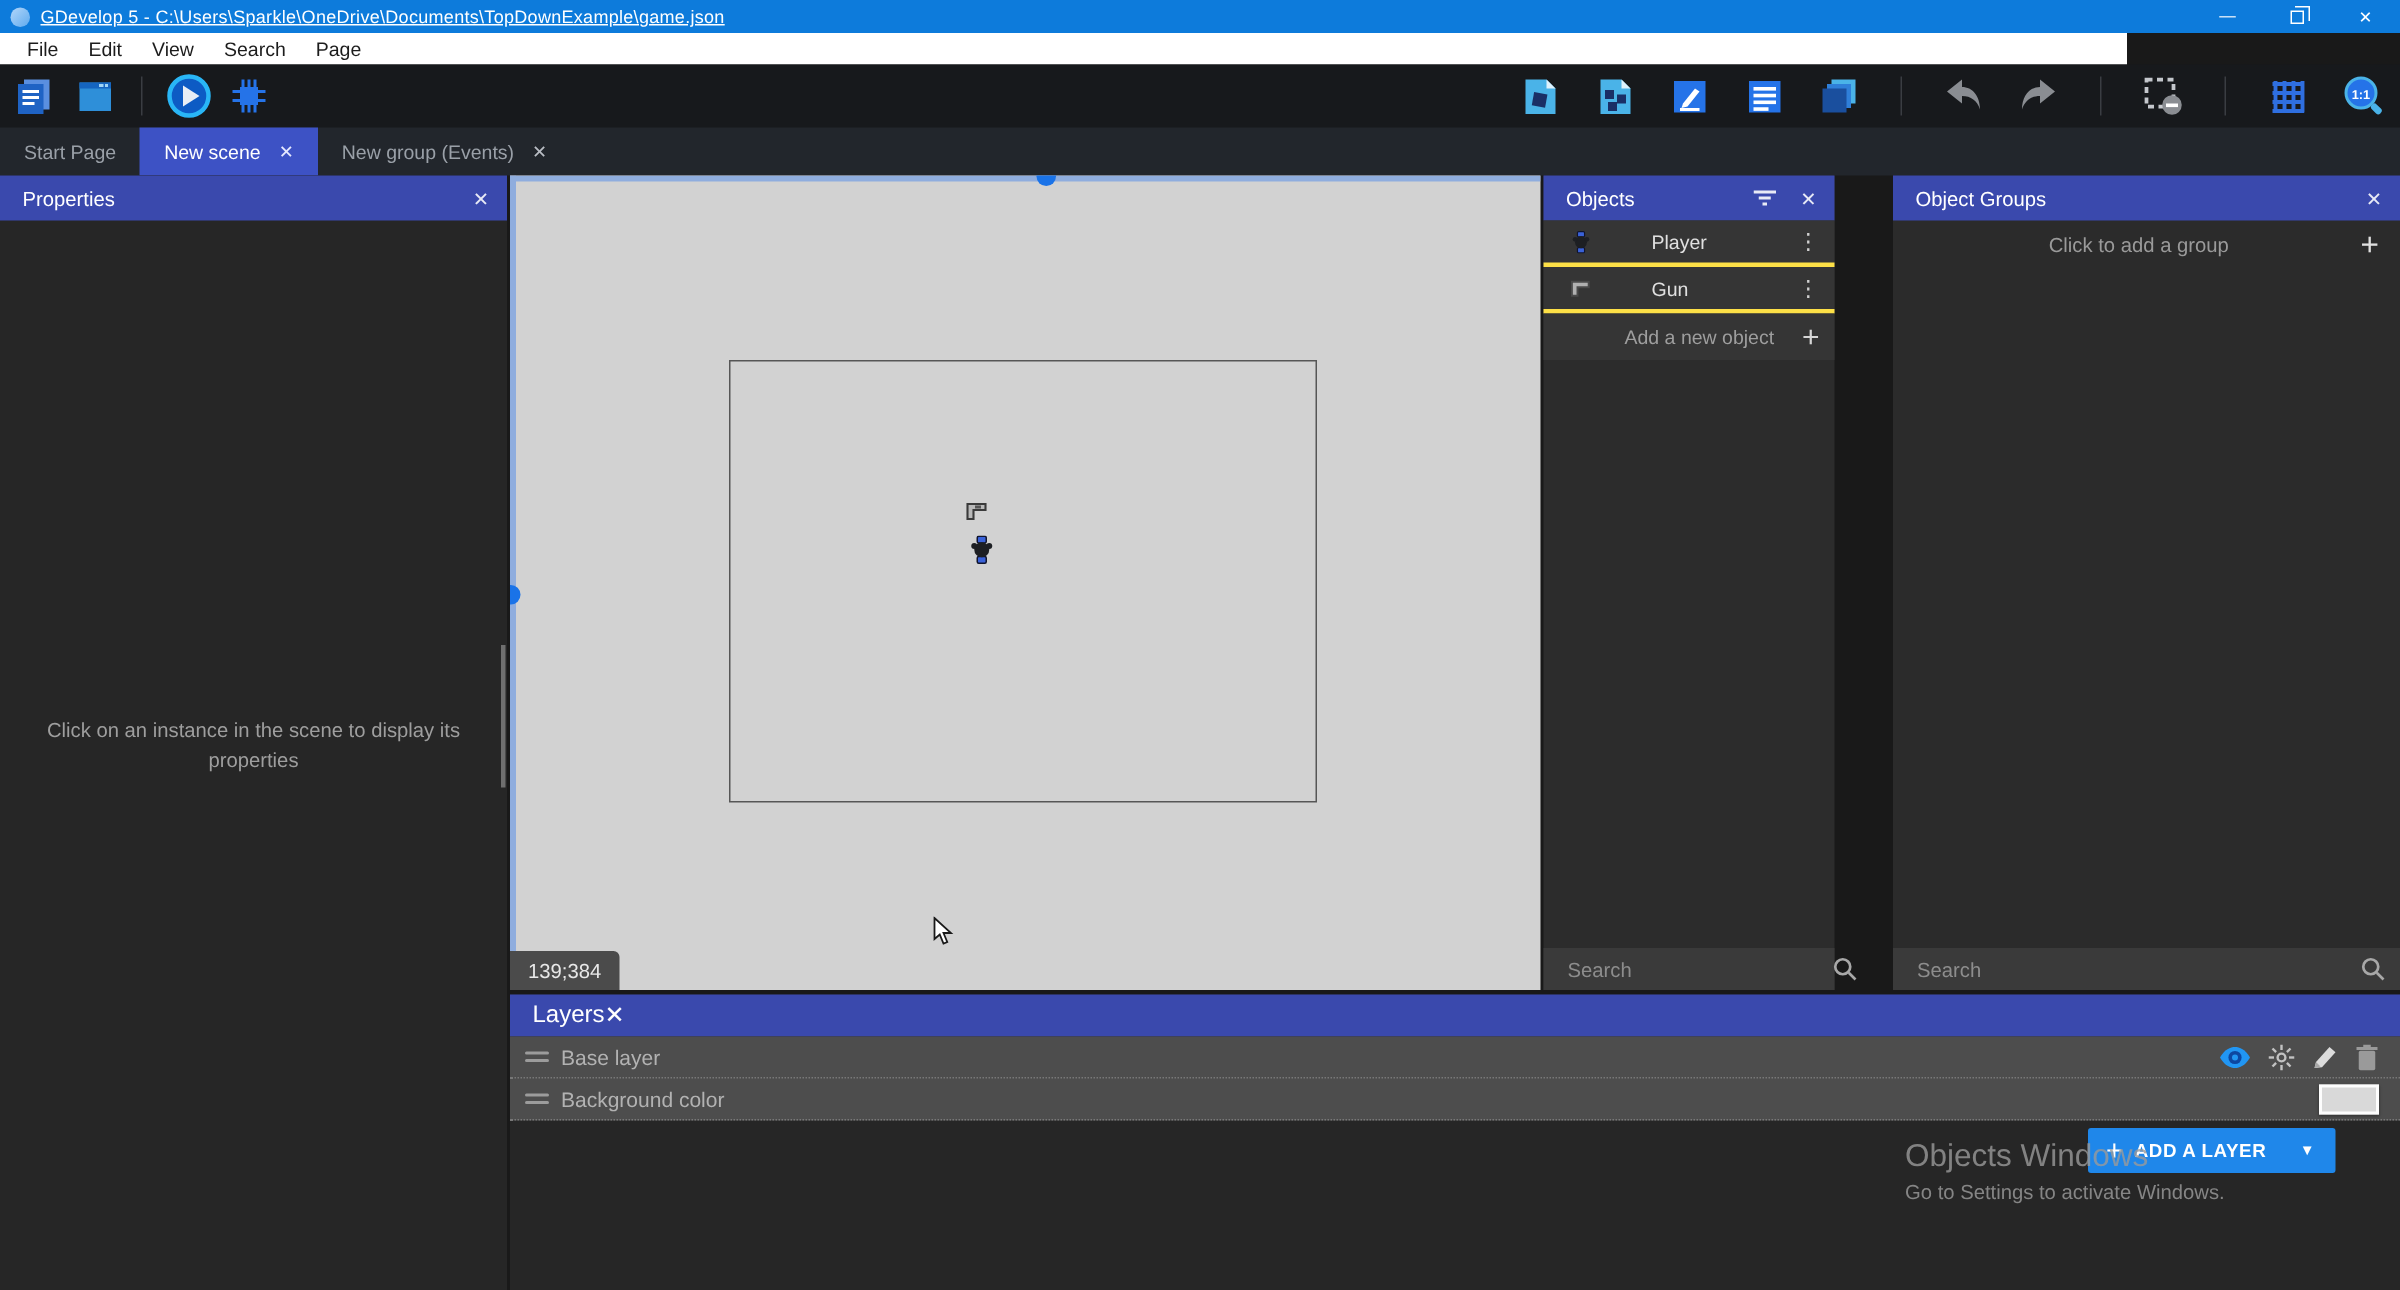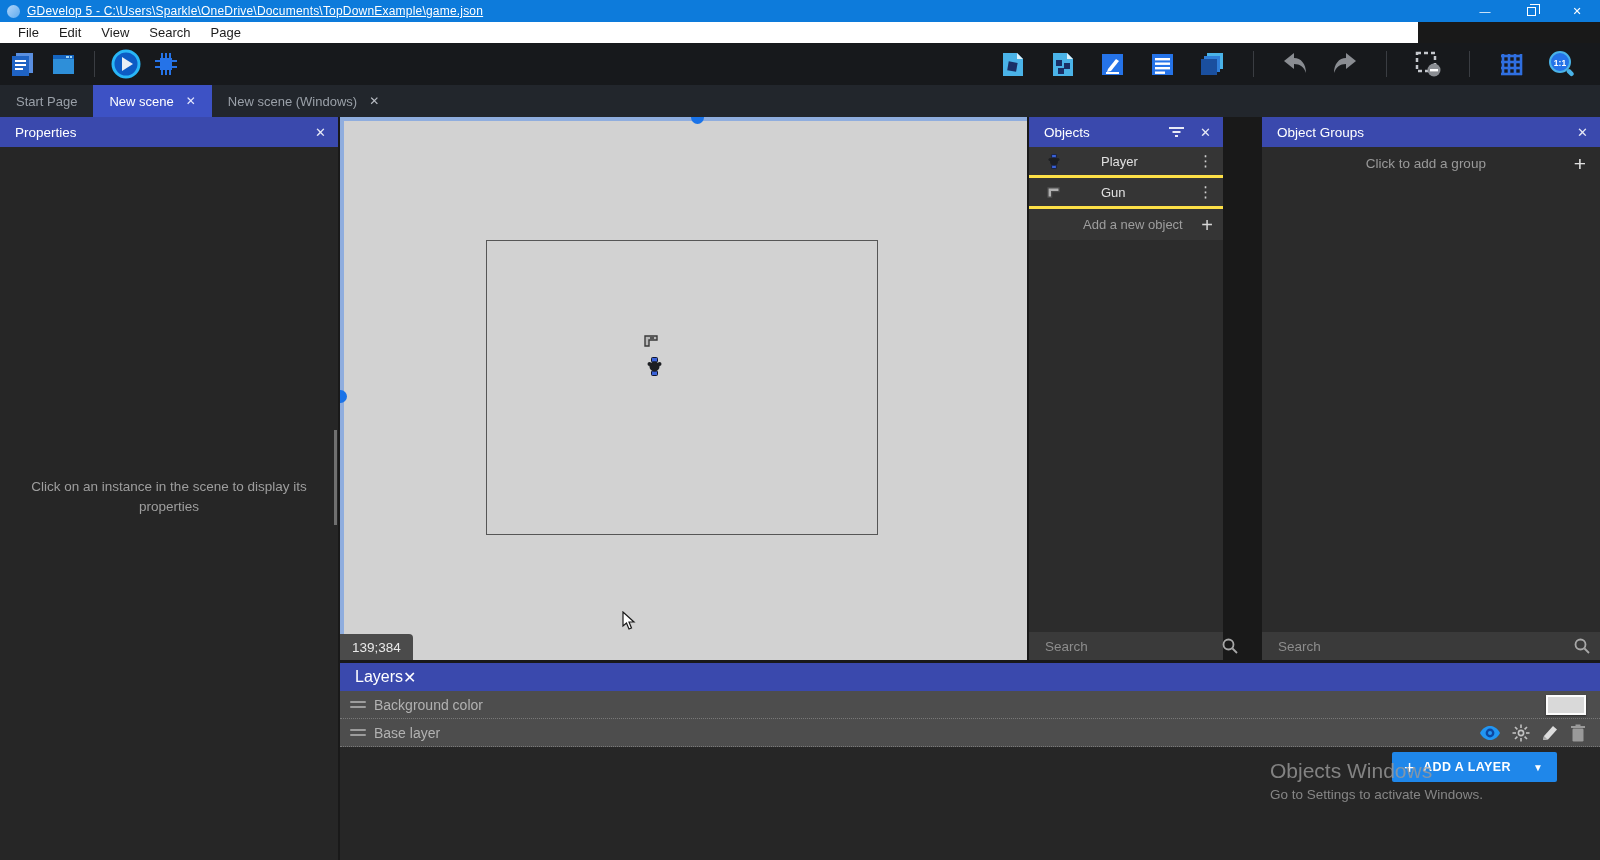--- a/index.html
+++ b/index.html
@@ -22,21 +22,21 @@
   
   .menubar { position:absolute; left:0; top:22px; width:1418px; height:21px; background:#ffffff;
     display:flex; align-items:center; padding-left:8px; }
   .menu-item { font-size:13px; color:#1c1c1c; padding:0 10px; height:100%; display:flex; align-items:center; }
 
   
   .toolbar { position:absolute; left:0; top:43px; width:1600px; height:42px; background:#17191c;
     display:flex; align-items:center; }
   .tb-group { display:flex; align-items:center; gap:10px; }
   .tb-left { padding-left:8px; }
-  .tb-right { margin-left:auto; padding-right:24px;gap:20px; }
+  .tb-right { margin-left:auto; padding-right:10px;gap:20px; }
   .tb-icon { width:30px; height:30px; display:flex; align-items:center; justify-content:center; }
   .tb-sep { width:1px; height:26px; background:#3a3d42; margin:0 6px; }
 
   
   .tabbar { position:absolute; left:0; top:85px; width:1600px; height:32px; background:#22262c;
     display:flex; align-items:stretch; }
   .tab { display:flex; align-items:center; padding:0 16px; font-size:13px; color:#9aa0a8; gap:12px; }
   .tab.active { background:#3d52c5; color:#ffffff; }
   .tab .tab-close { font-size:12px; color:#b9bdc4; }
   .tab.active .tab-close { color:#e6e9ff; }
@@ -267,21 +267,21 @@
 
 <div class="tabbar">
   <div class="tab">
     <span>Start Page</span>
   </div>
   <div class="tab active">
     <span>New scene</span>
     <span class="tab-close">✕</span>
   </div>
   <div class="tab">
-    <span>New scene (Windows)</span>
+    <span>New group (Events)</span>
     <span class="tab-close">✕</span>
   </div>
 </div>
 
 <div class="properties-panel">
   <div class="panel-header">
     <span class="ph-title">Properties</span>
     <span class="ph-close">✕</span>
   </div>
   <div class="props-empty">Click on an instance in the scene to display its properties</div>
@@ -394,29 +394,20 @@
   </div>
 </div>
 
 <div class="layers-panel">
   <div class="layers-header">
     <span class="ph-title">Layers</span>
     <span class="ph-close">✕</span>
   </div>
 
   <div class="layer-rows">
-    <div class="layer-row">
-      <span class="drag-handle">
-          <i></i>
-          <i></i>
-        </span>
-      <span class="layer-name">Background color</span>
-      <span class="color-swatch"></span>
-    </div>
-
     <div class="layer-row">
       <span class="drag-handle">
           <i></i>
           <i></i>
         </span>
       <span class="layer-name">Base layer</span>
       <span class="layer-actions">
         <span>
           <svg width="22" height="16" viewBox="0 0 22 16">
               <path d="M1 8 C4 2.5 8 1 11 1 C14 1 18 2.5 21 8 C18 13.5 14 15 11 15 C8 15 4 13.5 1 8 Z" fill="#2196f3"></path>
@@ -447,20 +438,29 @@
         </span>
         <span>
           <svg width="16" height="18" viewBox="0 0 16 18">
               <rect x="2.5" y="4.5" width="11" height="13" rx="1.2" fill="#9a9a9a"></rect>
               <rect x="1" y="2" width="14" height="2" fill="#9a9a9a"></rect>
               <rect x="5.5" y="0.5" width="5" height="2" fill="#9a9a9a"></rect>
             </svg>
         </span>
       </span>
     </div>
+
+    <div class="layer-row">
+      <span class="drag-handle">
+          <i></i>
+          <i></i>
+        </span>
+      <span class="layer-name">Background color</span>
+      <span class="color-swatch"></span>
+    </div>
   </div>
 
   <div class="add-layer-btn">
     <span class="al-plus">+</span>
     <span class="al-label">ADD A LAYER</span>
     <span class="al-caret">▼</span>
   </div>
 </div>
 
 <div class="watermark">

